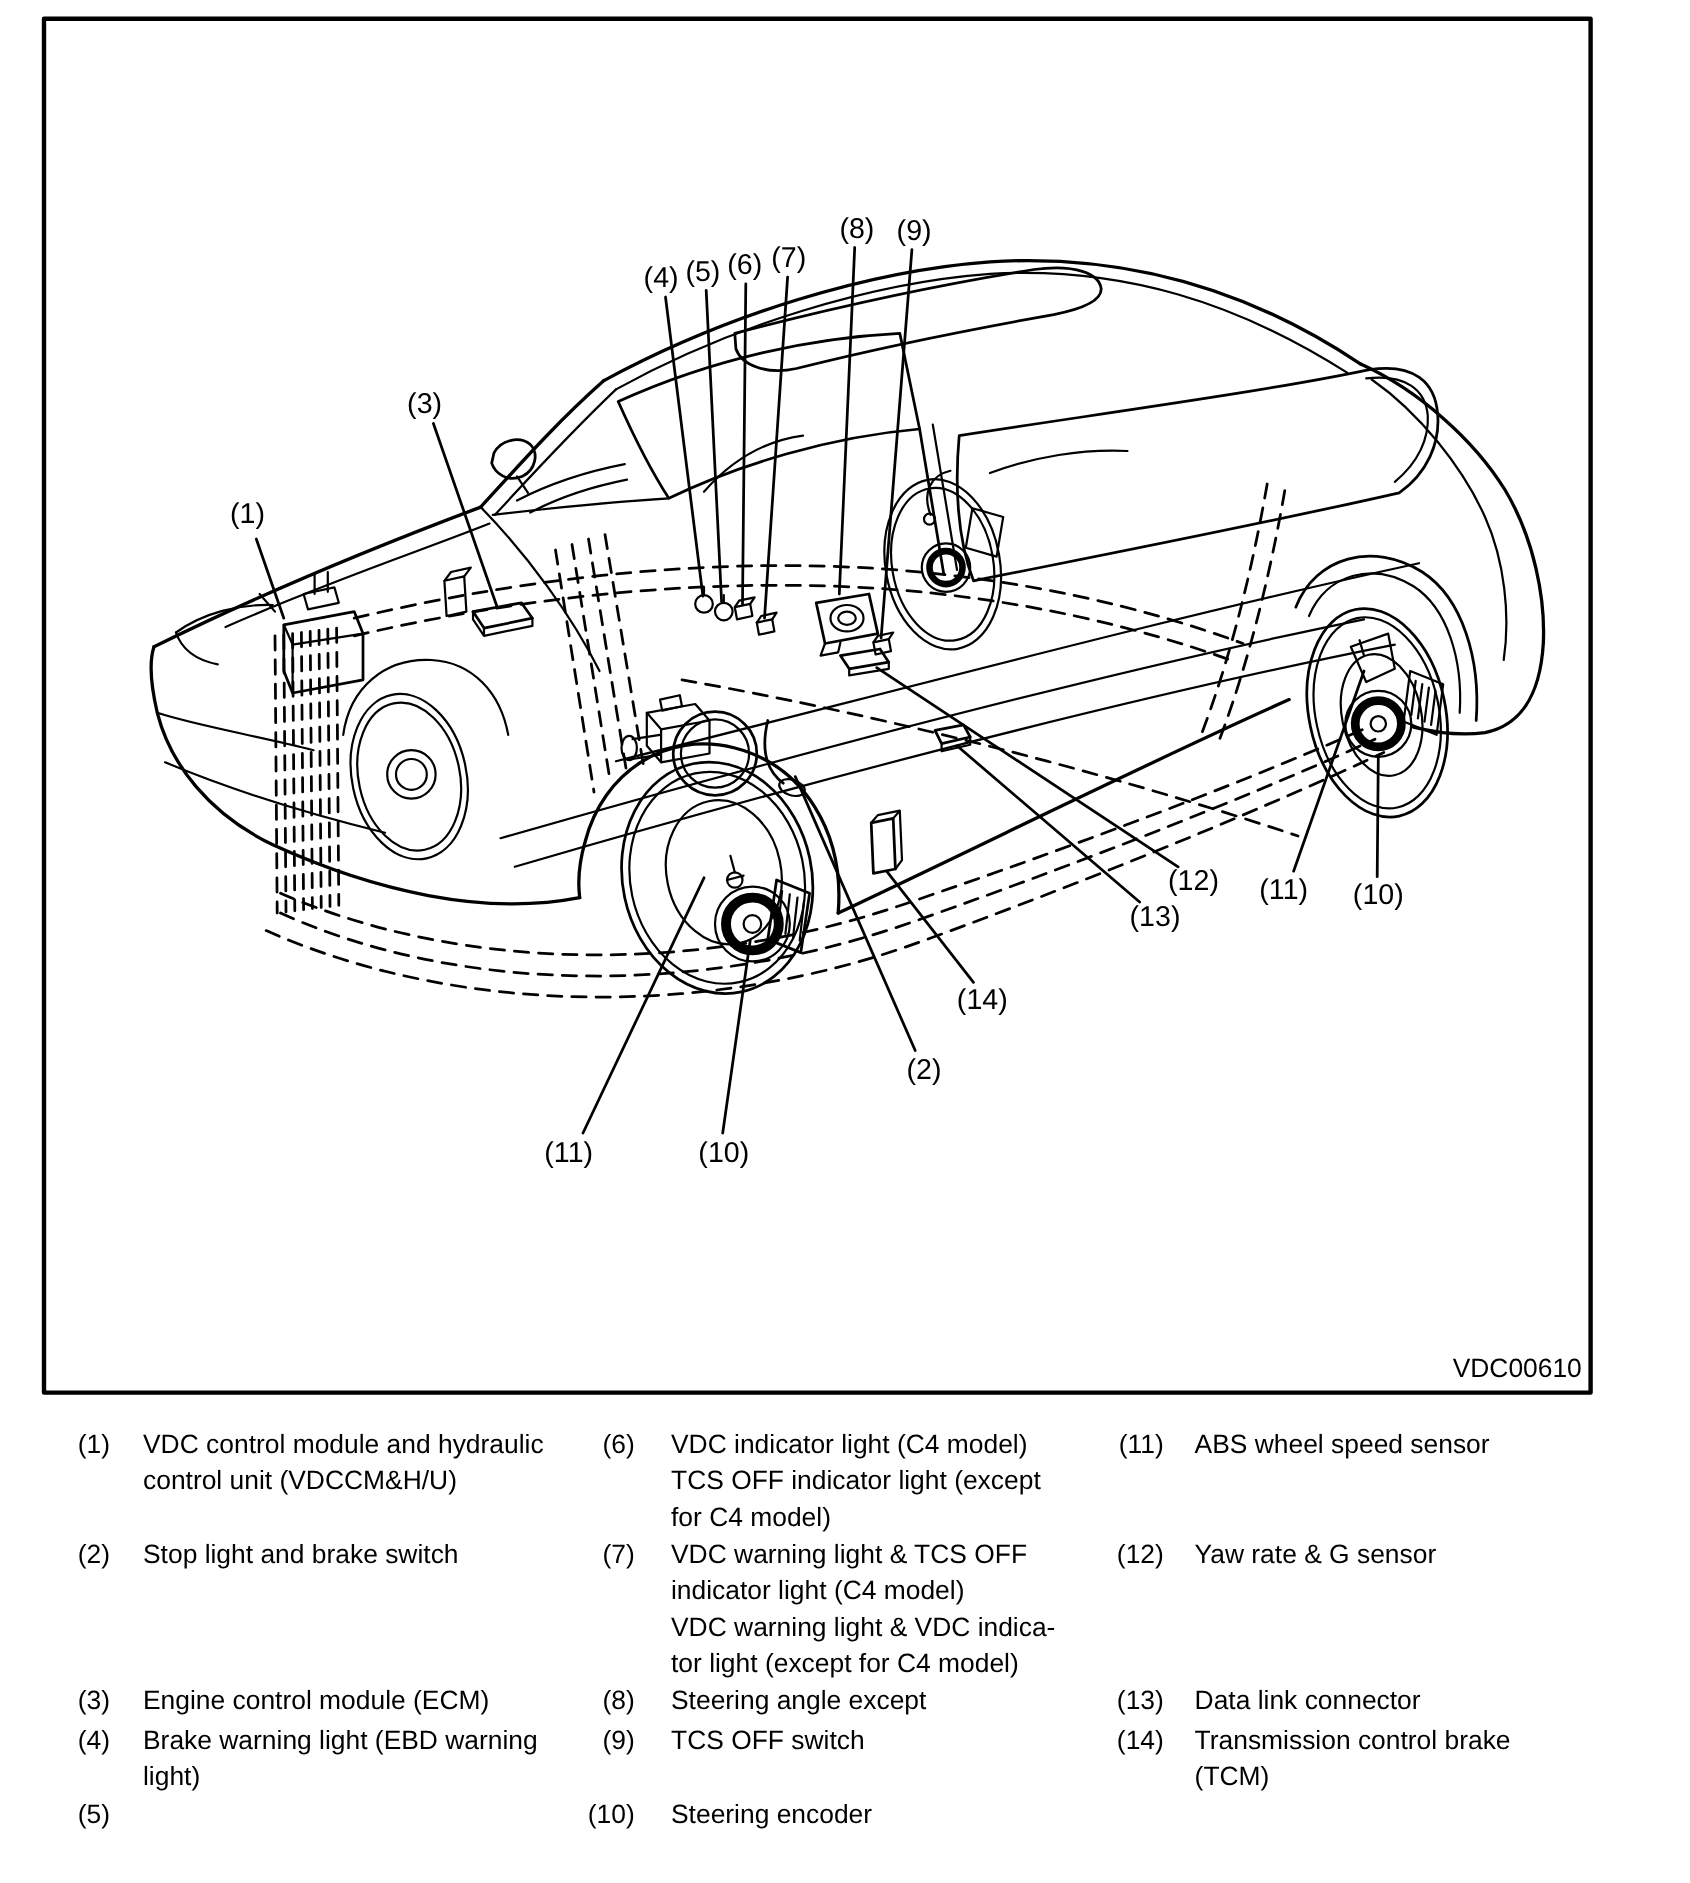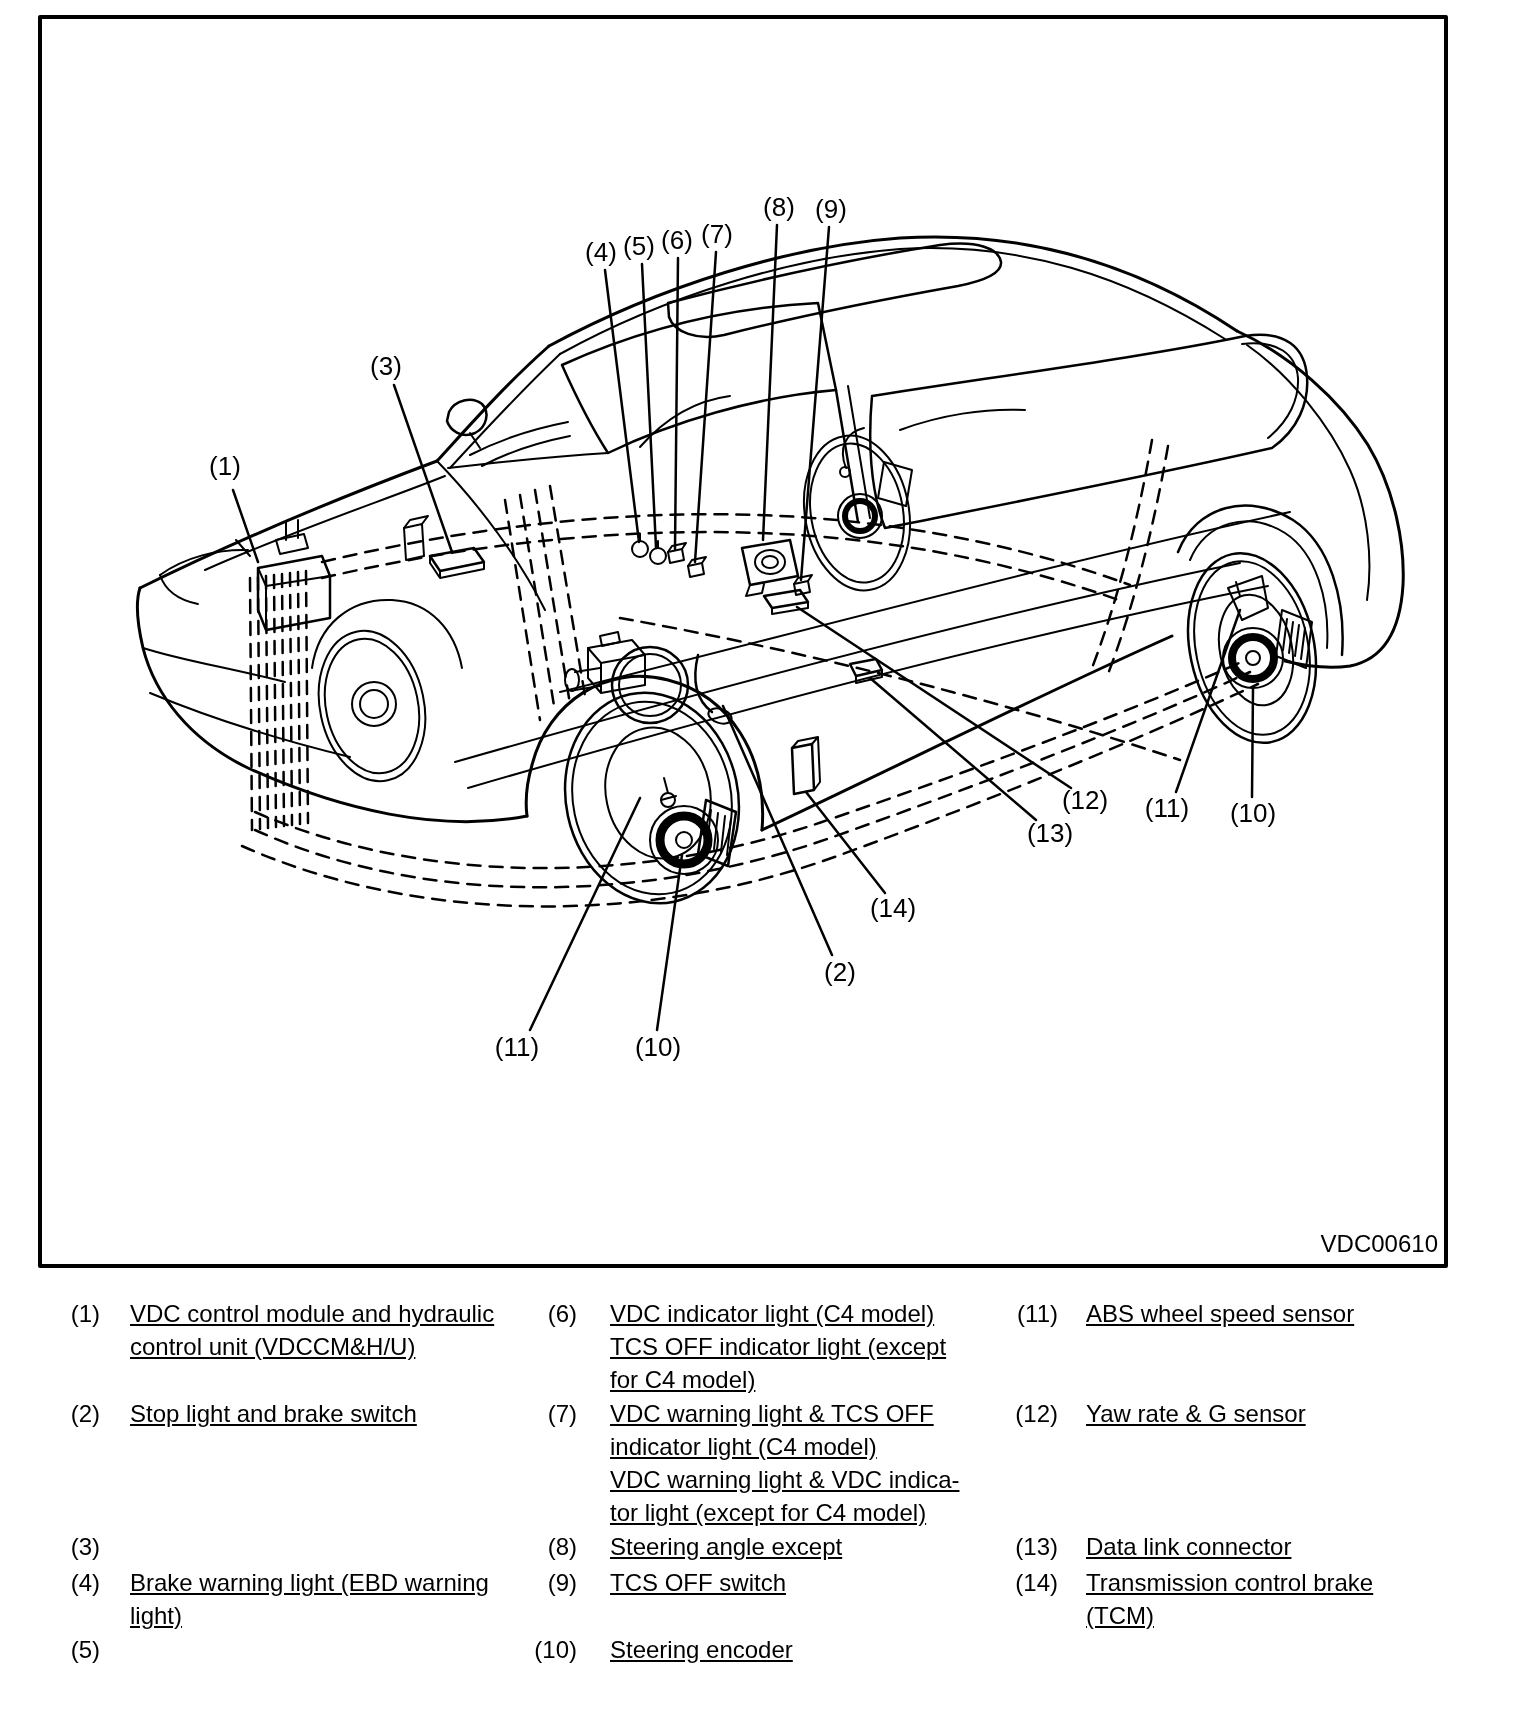--- a/index.html
+++ b/index.html
@@ -4,21 +4,21 @@
 <style>
   html,body{margin:0;padding:0;background:#fff;}
   .page{position:relative;width:1536px;height:1712px;background:#ffffff;
         font-family:"Liberation Sans",sans-serif;color:#000;overflow:hidden;}
   svg text{font-family:"Liberation Sans",sans-serif;}
   .callout-text{font-size:26px;fill:#000;}
   .figcode{font-size:24px;fill:#000;}
   .legend{position:absolute;left:0;top:0;width:1536px;height:1712px;pointer-events:none;}
   .lcell{position:absolute;display:flex;font-size:24px;line-height:33px;color:#000;}
   .lnum{text-align:right;flex:none;}
-  .ltxt{white-space:pre-line;text-decoration:underline;}
+  .ltxt{white-space:pre-line;}
   .n1{width:60px}.t1{margin-left:30px;width:370px}
   .n2{width:77px}.t2{margin-left:33px;width:385px}
   .n3{width:78px}.t3{margin-left:28px;width:355px}
 </style>
 </head>
 <body>
 
 <div class="page">
 
 <svg width="1536" height="1280" viewBox="0 0 1536 1280">
@@ -267,20 +267,21 @@
     <span class="lnum n1">(1)</span>
     <div class="ltxt t1">VDC control module and hydraulic
 control unit (VDCCM&amp;H/U)</div>
   </div>
   <div class="lcell" style="left:40px;top:1397px">
     <span class="lnum n1">(2)</span>
     <div class="ltxt t1">Stop light and brake switch</div>
   </div>
   <div class="lcell" style="left:40px;top:1530px">
     <span class="lnum n1">(3)</span>
+    <div class="ltxt t1">Engine control module (ECM)</div>
   </div>
   <div class="lcell" style="left:40px;top:1566px">
     <span class="lnum n1">(4)</span>
     <div class="ltxt t1">Brake warning light (EBD warning
 light)</div>
   </div>
   <div class="lcell" style="left:40px;top:1633px">
     <span class="lnum n1">(5)</span>
   </div>
 

